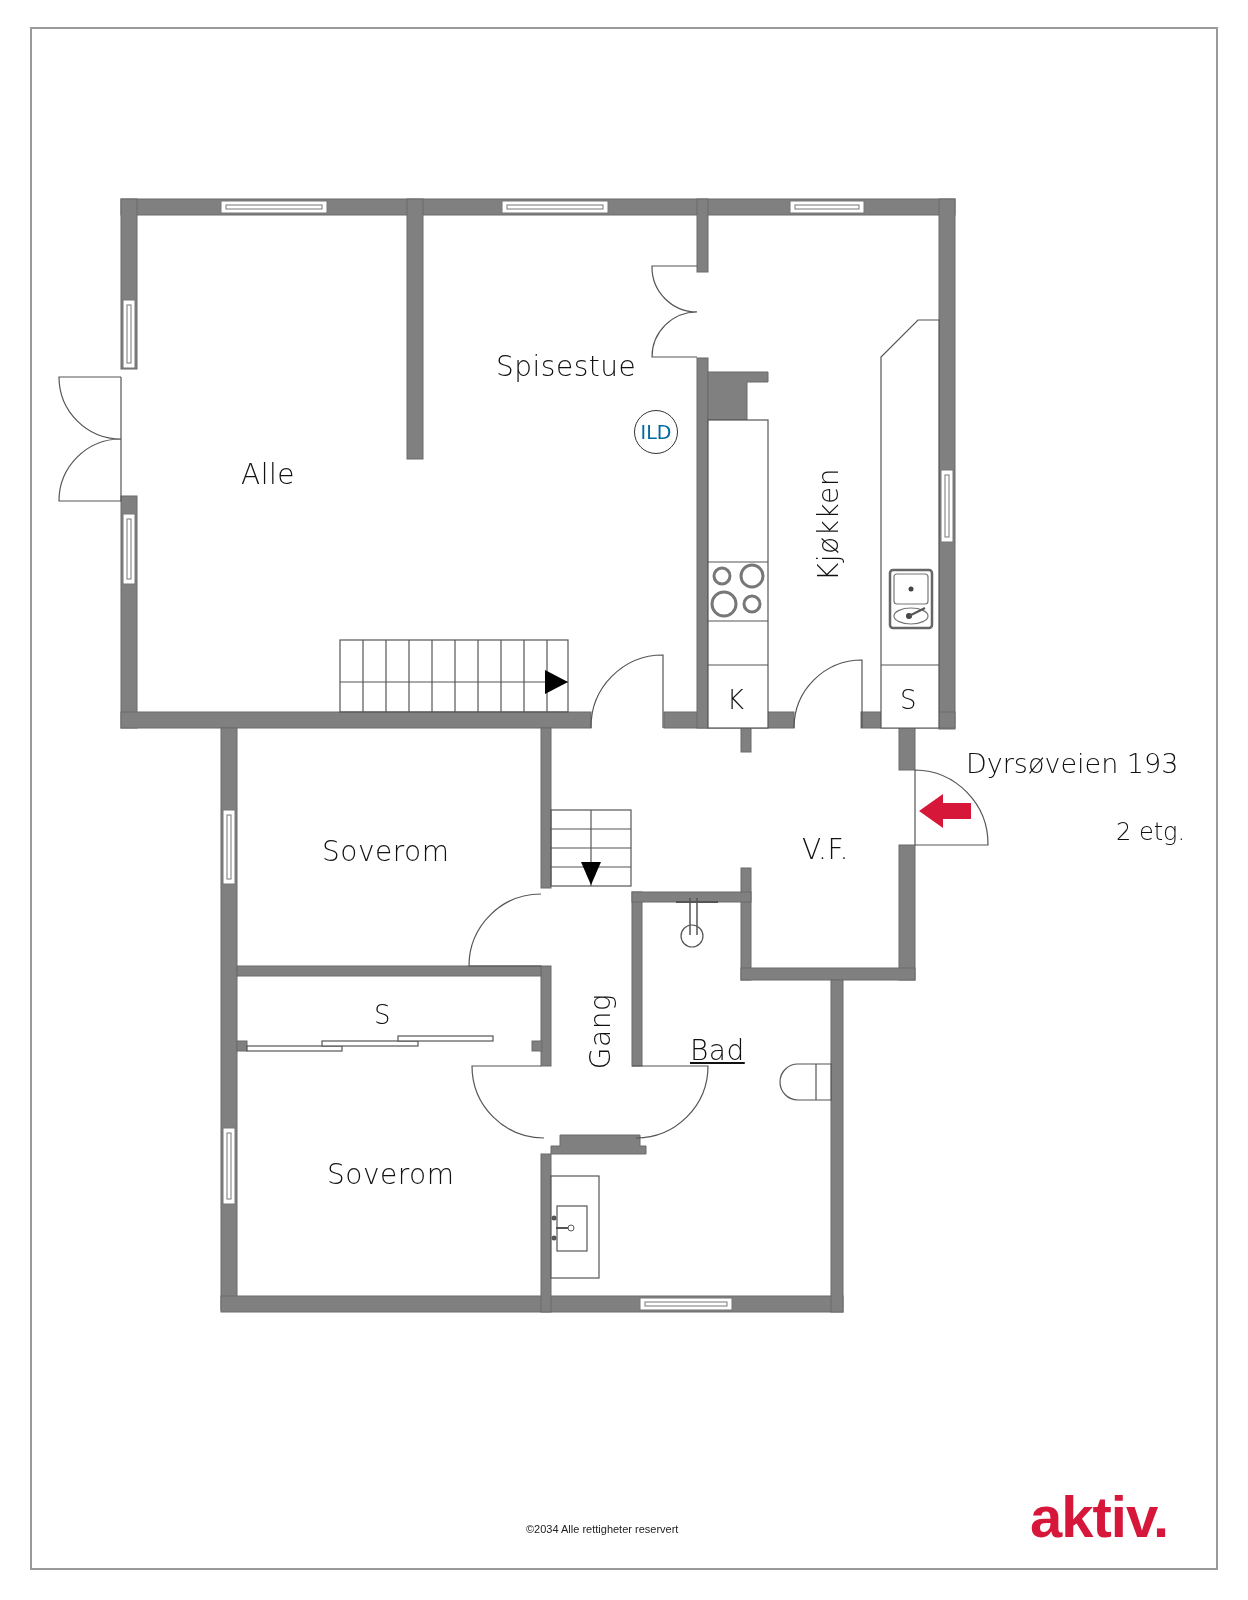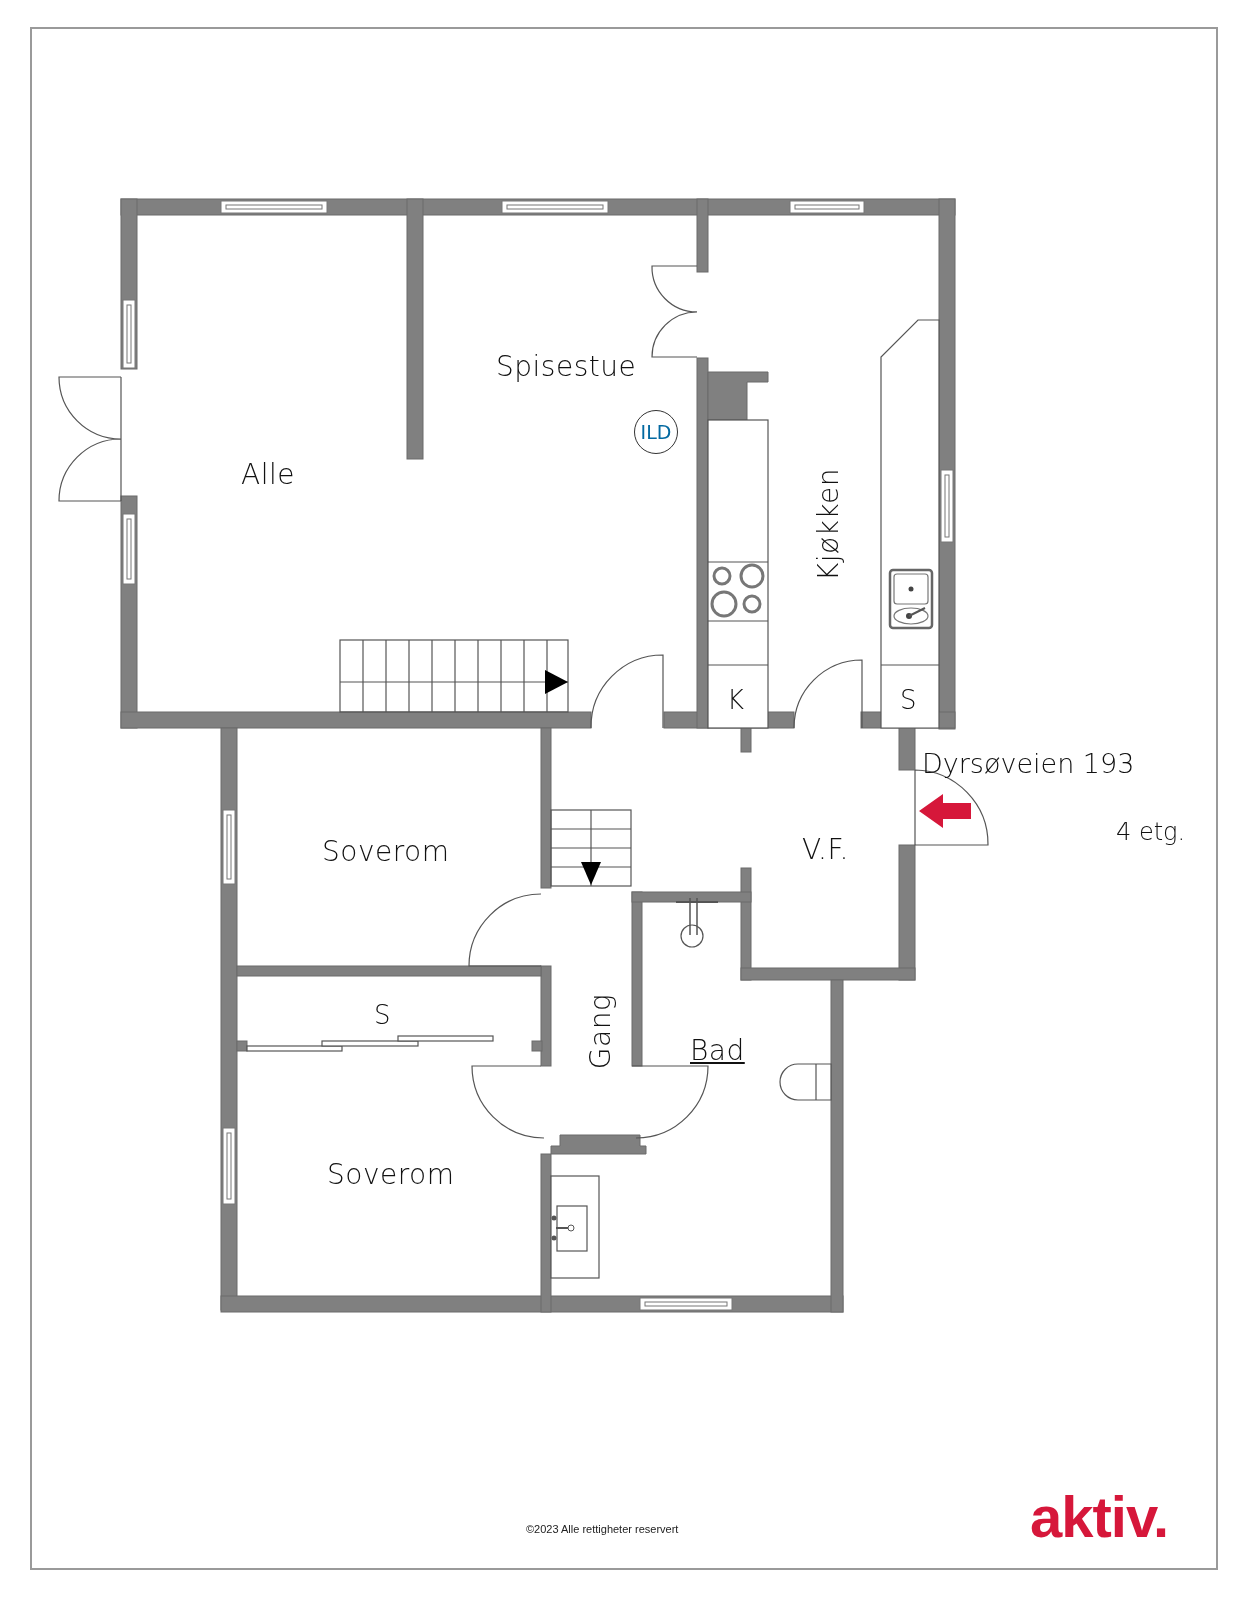--- a/index.html
+++ b/index.html
@@ -188,17 +188,17 @@
 <div class="ild">ILD</div>
 <div class="lbl small" style="left:727px;top:685px;">K</div>
 <div class="lbl small" style="left:900px;top:685px;">S</div>
 <div class="lbl room" style="left:322px;top:835px;">Soverom</div>
 <div class="lbl room" style="left:327px;top:1158px;">Soverom</div>
 <div class="lbl small" style="left:374px;top:1000px;">S</div>
 <div class="lbl room vert" style="left:563px;top:1015px;">Gang</div>
 <div class="lbl room" style="left:690px;top:1034px;text-decoration:underline;">Bad</div>
 <div class="lbl room" style="left:802px;top:833px;">V.F.</div>
 
-<div class="lbl addr" style="left:922px;top:748px;">Dyrsøveien 193</div>
-<div class="lbl floor" style="left:1116px;top:818px;">4 etg.</div>
-
-<div class="copy">©2023 Alle rettigheter reservert</div>
+<div class="lbl addr" style="left:966px;top:748px;">Dyrsøveien 193</div>
+<div class="lbl floor" style="left:1116px;top:818px;">2 etg.</div>
+
+<div class="copy">©2034 Alle rettigheter reservert</div>
 <div class="logo">aktiv.</div>
 
 </body></html>

